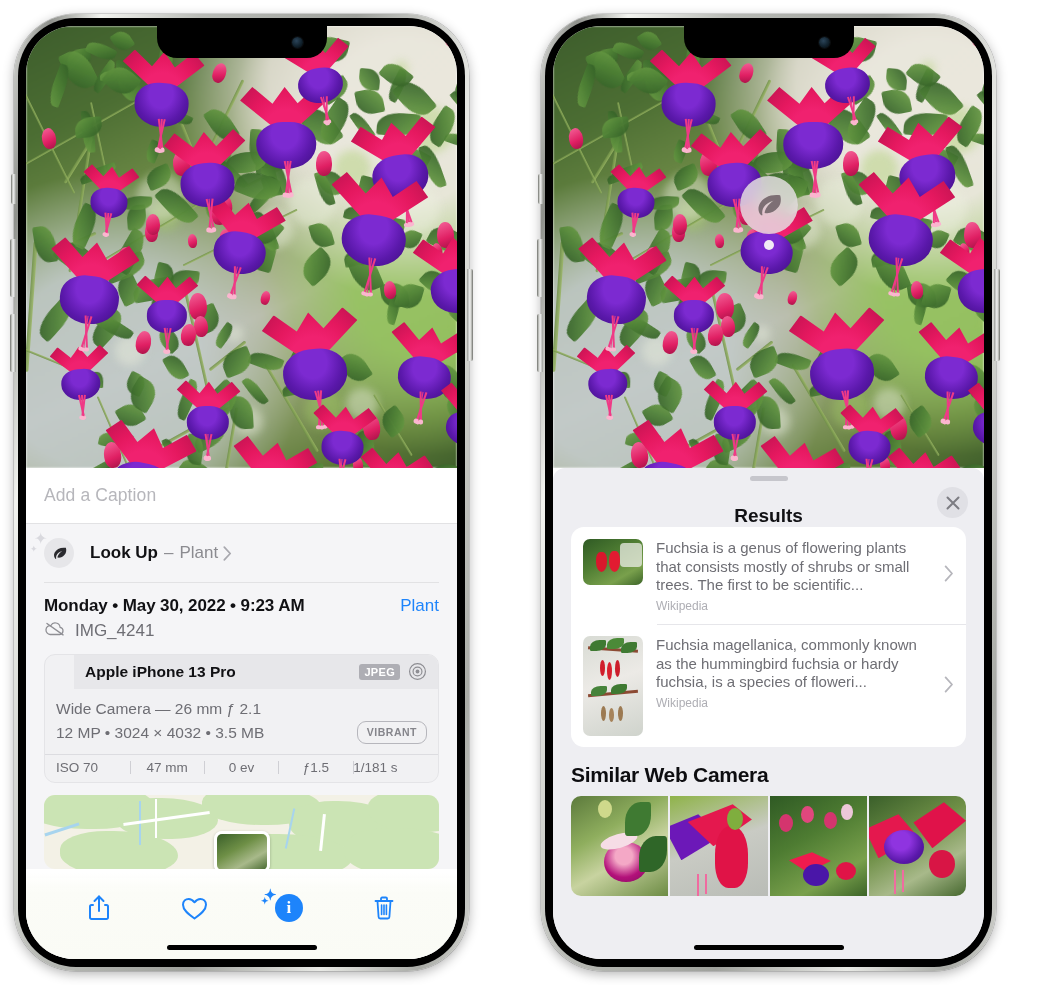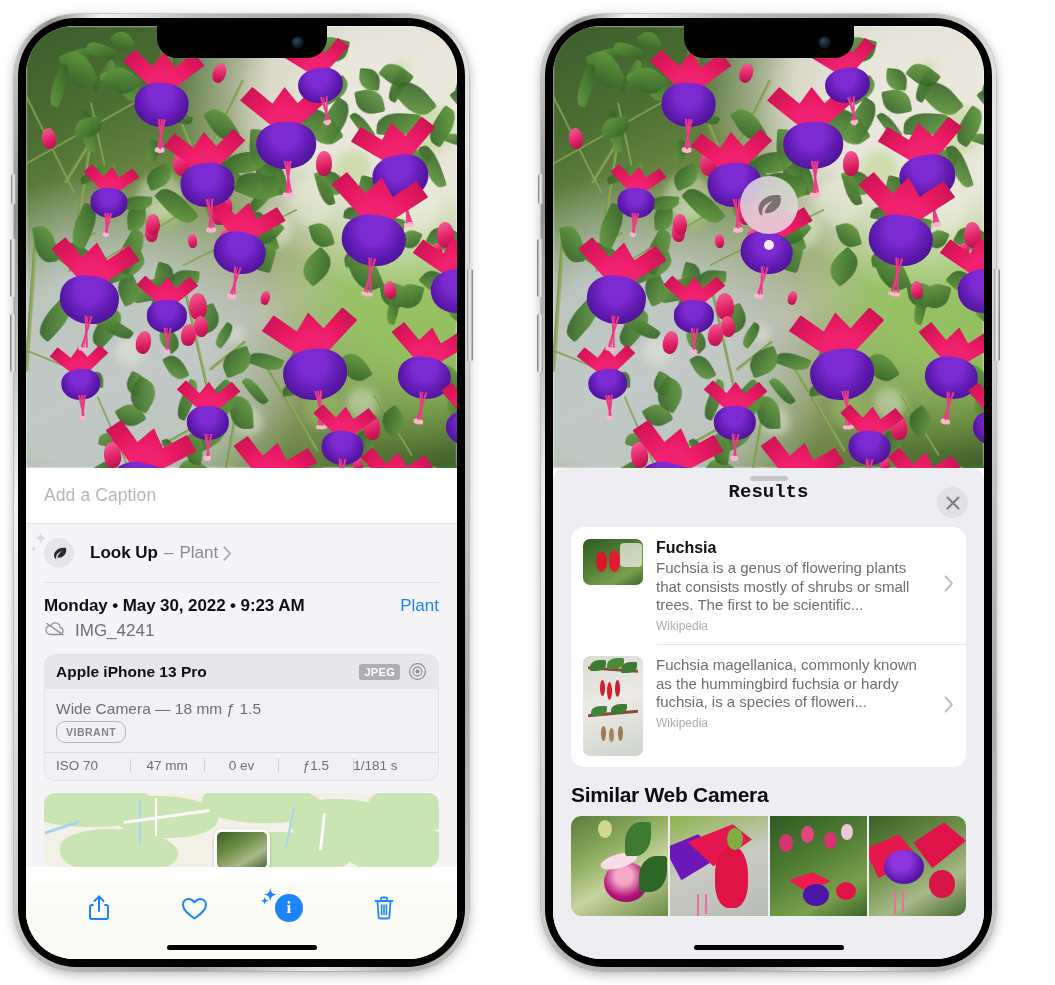--- a/index.html
+++ b/index.html
@@ -157,21 +157,21 @@
   .file-row { display: flex; align-items: center; gap: 9px; padding: 5px 18px 13px 18px; }
   .file-name { font-size: 17px; color: #6e6e74; }
 
   
   .cam-card {
     margin: 0 18px; border-radius: 11px; overflow: hidden;
     background: #f1f1f3; border: .5px solid #e4e4e7;
   }
   .cam-head {
     height: 34px; display: flex; align-items: center; justify-content: space-between;
-    padding: 0 11px; background: #e7e7ea;
+    padding: 0 11px; background: #e7e7ea; margin-left: 29px;
   }
   .cam-model { font-size: 15.5px; font-weight: 700; color: #111114; }
   .cam-head-right { display: flex; align-items: center; gap: 8px; }
   .tag-jpeg {
     font-size: 11px; font-weight: 700; color: #fff; background: #aeaeb4;
     border-radius: 3px; padding: 2px 5px; letter-spacing: .3px;
   }
   .aperture-ic { width: 19px; height: 19px; }
   .cam-body { padding: 8px 11px 9px 11px; }
   .cam-line { font-size: 15.5px; color: #6e6e74; line-height: 1.55; }
@@ -229,21 +229,21 @@
     position: absolute; left: 0; right: 0; top: 442px; bottom: 0;
     background: #eeeef2;
     border-radius: 12px 12px 0 0;
     overflow: hidden;
   }
   .grabber {
     width: 38px; height: 5px; border-radius: 3px; background: #c6c6cc;
     margin: 8px auto 0 auto;
   }
   .res-head {
-    position: relative; height: 46px; display: flex; align-items: flex-start; justify-content: center; font-family: Liberation Mono, monospace;
+    position: relative; height: 46px; display: flex; align-items: flex-end; justify-content: center;
   }
   .res-title { font-size: 19px; font-weight: 700; color: #111114; }
   .close-btn {
     position: absolute; right: 16px; top: 6px;
     width: 31px; height: 31px; border-radius: 50%;
     background: #e0e0e5; display: flex; align-items: center; justify-content: center;
   }
   .sec-head {
     display: flex; align-items: baseline; justify-content: space-between;
     padding: 10px 18px 9px 18px;
@@ -668,22 +668,23 @@
                 <span class="aperture-ic">
                   <svg width="19" height="19" viewBox="0 0 24 24">
                     <circle cx="12" cy="12" r="10" fill="none" stroke="#8e8e93" stroke-width="1.5"></circle>
                     <circle cx="12" cy="12" r="5.6" fill="none" stroke="#8e8e93" stroke-width="1.5"></circle>
                     <circle cx="12" cy="12" r="2.4" fill="#8e8e93"></circle>
                   </svg>
                 </span>
               </span>
             </div>
             <div class="cam-body">
-              <div class="cam-line">Wide Camera — 18 mm ƒ 1.5</div>
+              <div class="cam-line">Wide Camera — 26 mm ƒ 2.1</div>
               <div class="cam-line cam-line-2">
+                <span>12 MP • 3024 × 4032 • 3.5 MB</span>
                 <span class="tag-vibrant">VIBRANT</span>
               </div>
             </div>
             <div class="exif-sep"></div>
             <div class="exif-row">
               <span class="exif-cell">ISO 70</span>
               <span class="exif-div"></span>
               <span class="exif-cell">47 mm</span>
               <span class="exif-div"></span>
               <span class="exif-cell">0 ev</span>
@@ -1117,21 +1118,20 @@
         <div class="know-card">
 
           <div class="know-row">
             <span class="know-thumb wide">
               <span class="thumb-c" style="position:absolute;inset:0"></span>
               <span style="position:absolute;left:22%;top:28%;width:11px;height:20px;border-radius:40% 40% 50% 50%;background:#d8172c"></span>
               <span style="position:absolute;left:44%;top:26%;width:11px;height:21px;border-radius:40% 40% 50% 50%;background:#e21b31"></span>
               <span style="position:absolute;left:62%;top:8%;width:36%;height:52%;background:rgba(236,238,231,.75);border-radius:4px"></span>
             </span>
             <span class="know-txt">
-              <span class="know-name" style="display:block">Fuchsia</span>
               <span class="know-desc" style="display:block">Fuchsia is a genus of flowering plants that consists mostly of shrubs or small trees. The first to be scientific...</span>
               <span class="know-src" style="display:block">Wikipedia</span>
             </span>
             <span class="know-chev">
               <svg width="10" height="17" viewBox="0 0 10 17">
                   <path d="M1.6 1.4 8 8.5 1.6 15.6" fill="none" stroke="#b6b6bc" stroke-width="1.8" stroke-linecap="round" stroke-linejoin="round"></path>
                 </svg>
             </span>
           </div>
 

